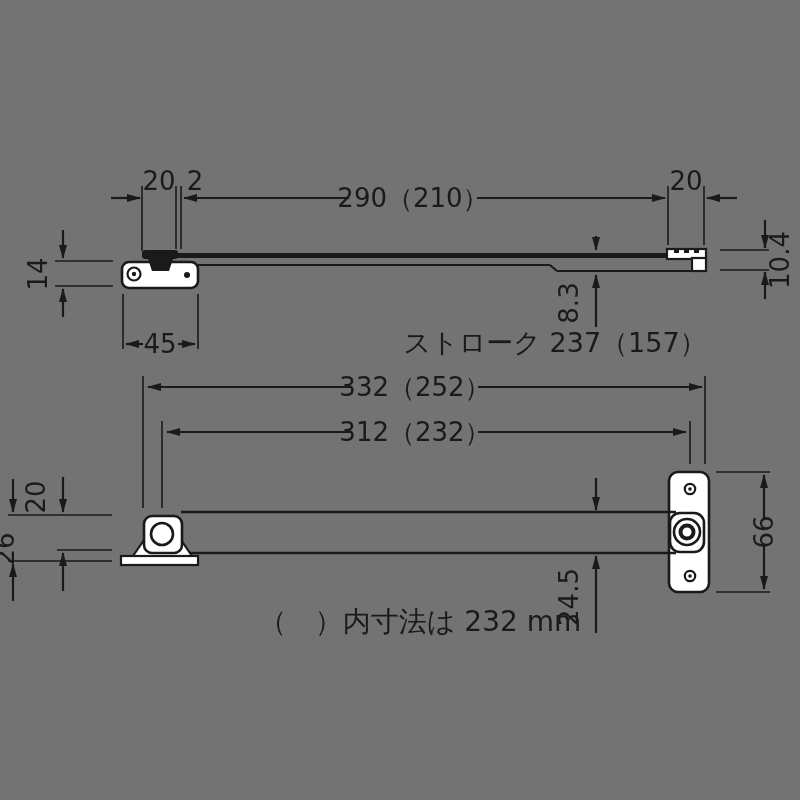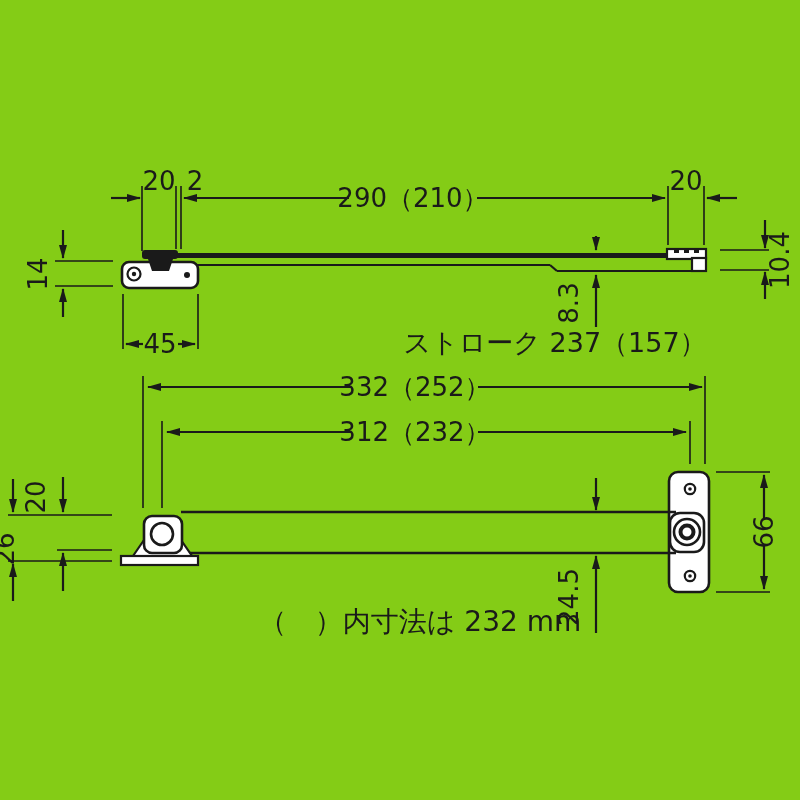--- a/index.html
+++ b/index.html
@@ -1,16 +1,16 @@
 <!DOCTYPE html>
 <html><head>
 <meta charset="utf-8">
 <style>
   html,body{margin:0;padding:0;background:#fff;}
-  .stage{width:800px;height:800px;background:#84cc16;position:relative;overflow:hidden;}
+  .stage{width:800px;height:800px;background:#737373;position:relative;overflow:hidden;}
   svg{display:block;}
   .dim-text{font-family:"DejaVu Sans","Liberation Sans",sans-serif;font-size:26px;fill:#1a1a1a;}
   .note-text{font-family:"DejaVu Sans","Liberation Sans",sans-serif;font-size:27px;fill:#1a1a1a;}
   .ln{stroke:#1a1a1a;fill:none;}
   .w1{stroke-width:1.6;}
   .w2{stroke-width:2.2;}
   .w3{stroke-width:2.6;}
   .w5{stroke-width:5;}
   .fillw{fill:#ffffff;}
   .fillb{fill:#1a1a1a;stroke:none;}

